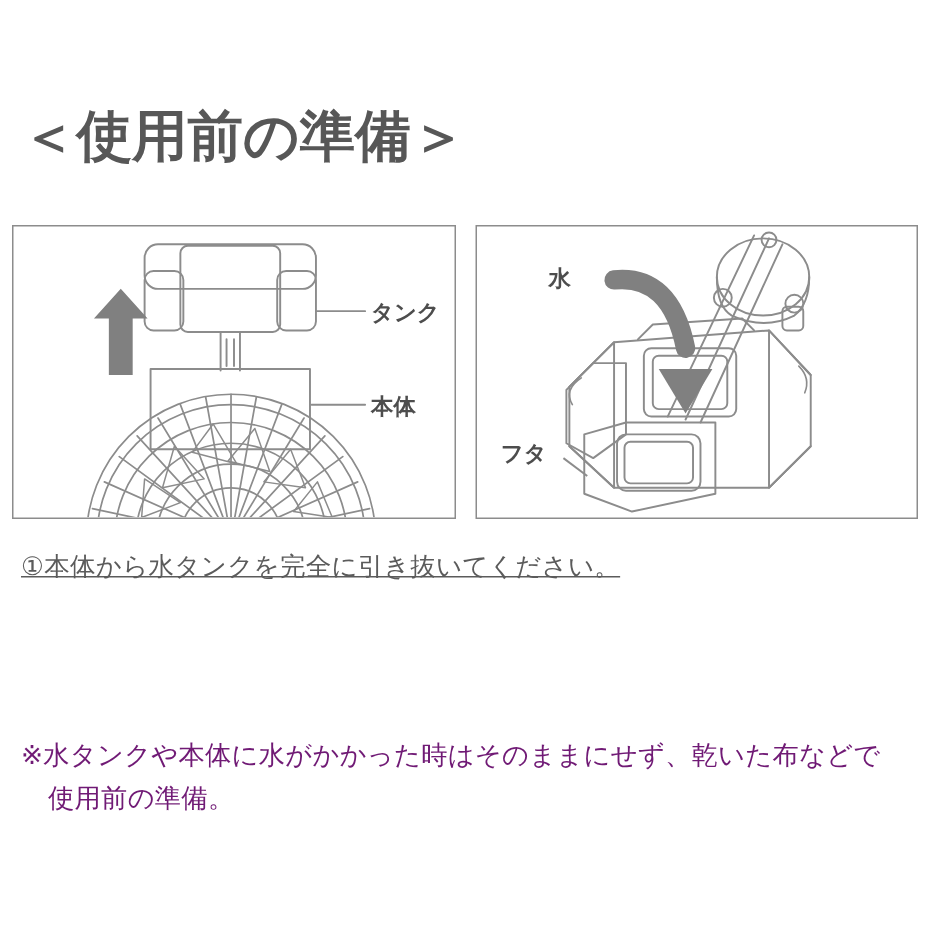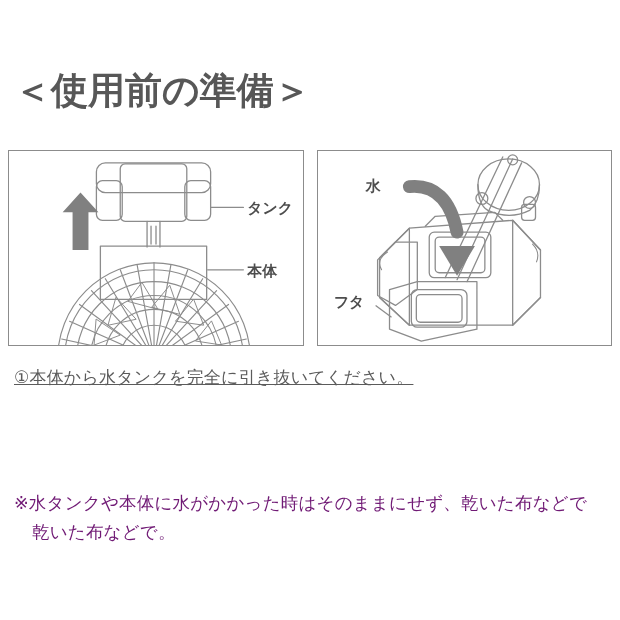--- a/index.html
+++ b/index.html
@@ -200,16 +200,16 @@
       <text x="16" y="158" font-family="Liberation Sans, DejaVu Sans, sans-serif" font-size="15" font-weight="bold" fill="#4d4d4d">フタ</text>
     </svg>
   </div>
 
   <div class="steps">
     <div class="step">①本体から水タンクを完全に引き抜いてください。</div>
   </div>
 
   <div class="note">
     <div class="note-line-1">※水タンクや本体に水がかかった時はそのままにせず、乾いた布などで</div>
-    <div class="note-line-2">乾いた布などで。</div>
+    <div class="note-line-2">使用前の準備。</div>
   </div>
 
 </div>
 
 </body></html>

